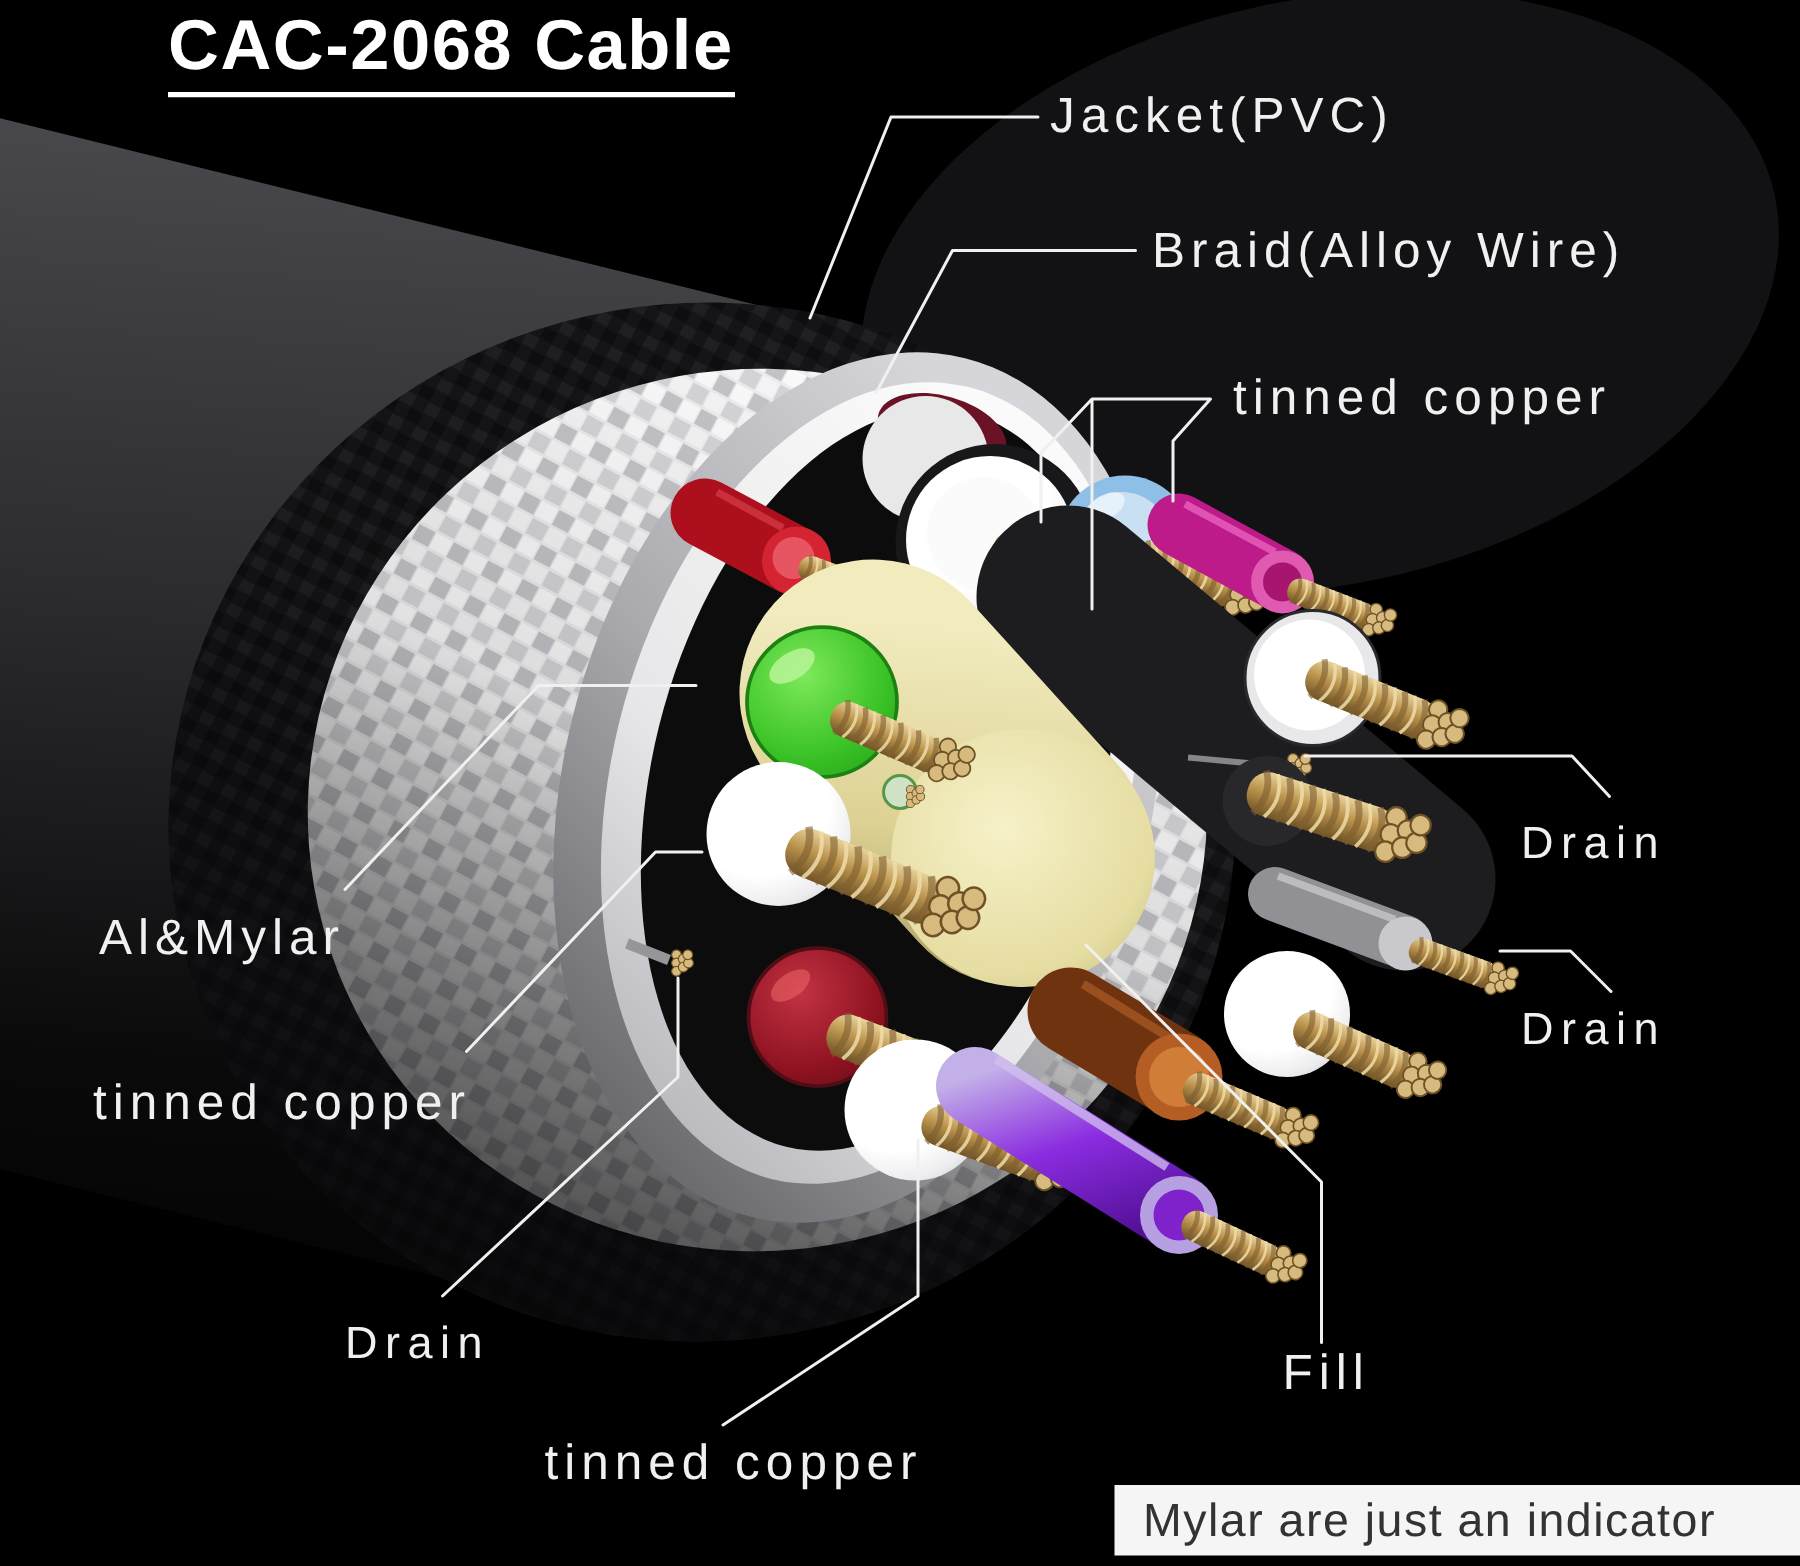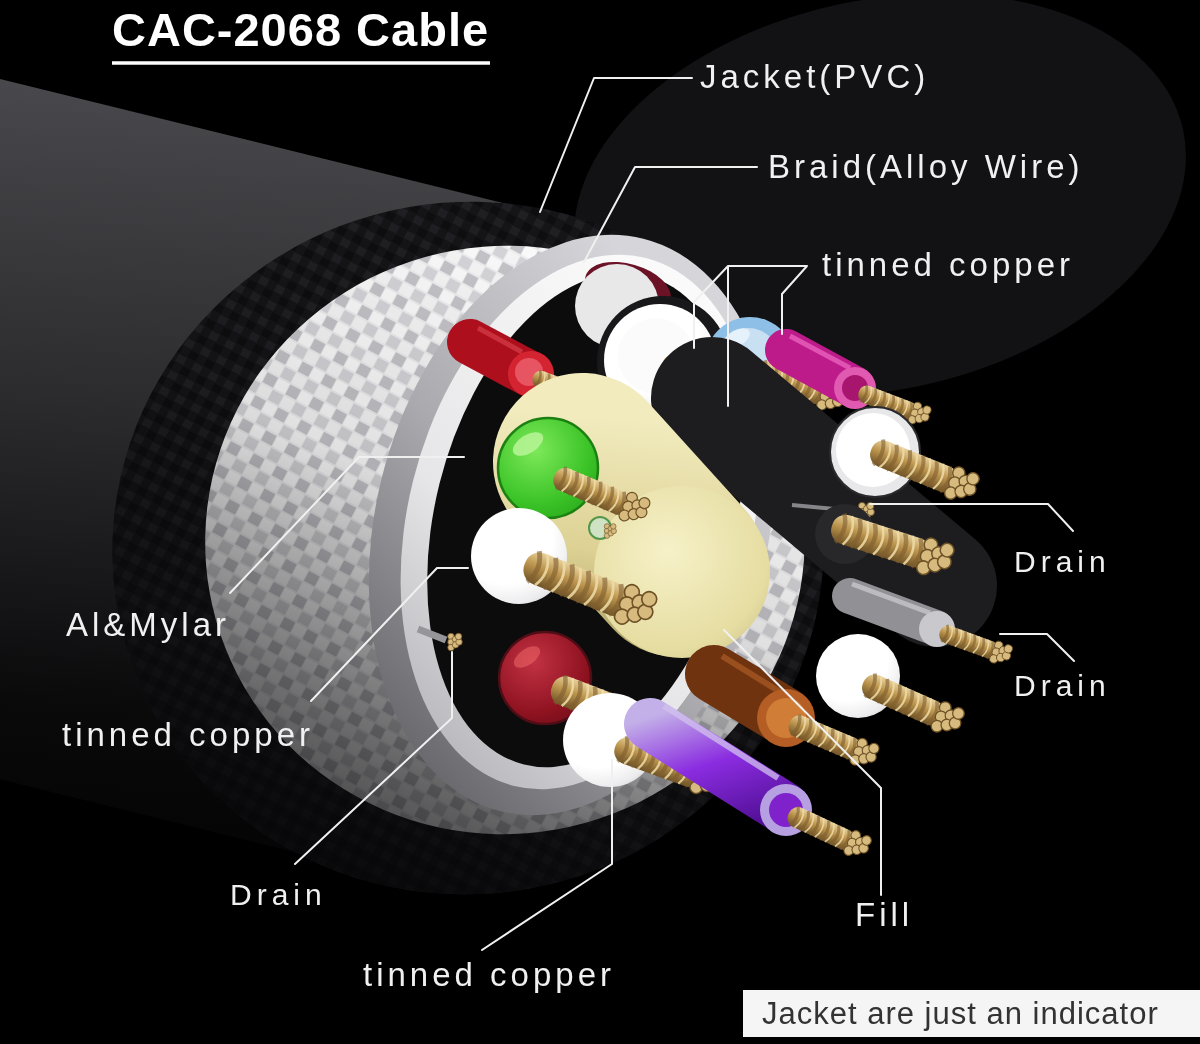--- a/index.html
+++ b/index.html
@@ -264,15 +264,15 @@
     <text class="lbl-s" x="1014" y="696">Drain</text>
     <text class="lbl" x="66" y="636">Al&amp;Mylar</text>
     <text class="lbl" x="62" y="746">tinned copper</text>
     <text class="lbl-s" x="230" y="905">Drain</text>
     <text class="lbl" x="363" y="986">tinned copper</text>
     <text class="lbl" x="855" y="926">Fill</text>
   </g>
 </svg>
 
 <div class="note">
-  <span>Jacket are just an indicator</span>
+  <span>Mylar are just an indicator</span>
 </div>
 </div>
 
 </body></html>

